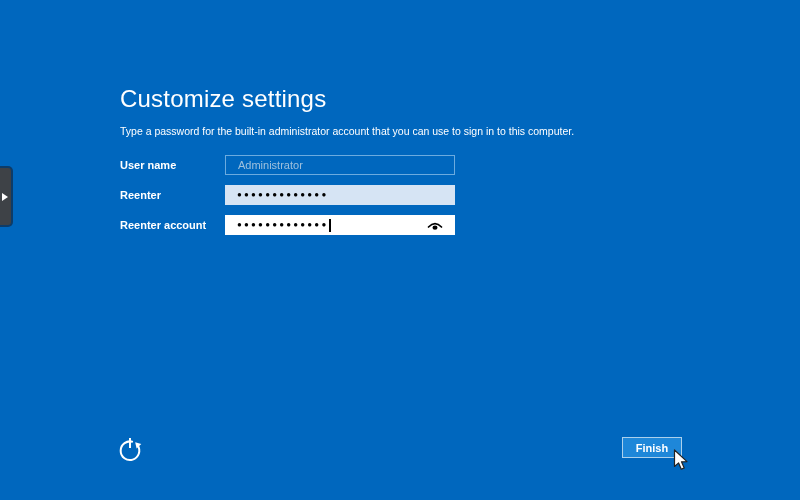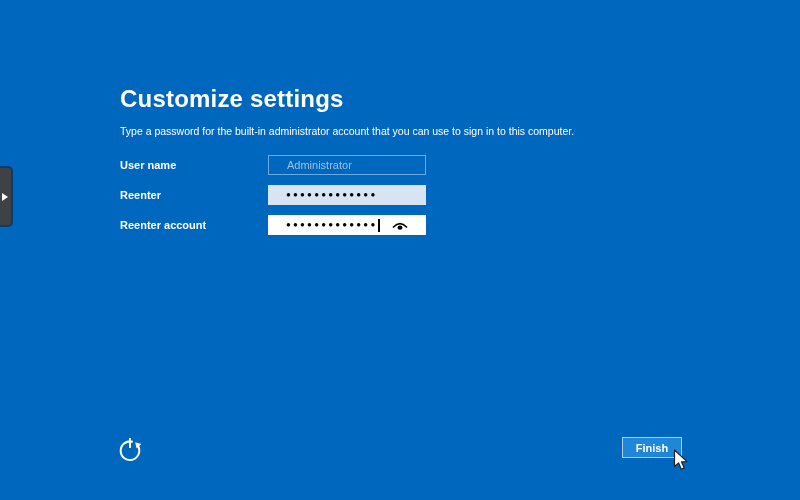--- a/index.html
+++ b/index.html
@@ -6,37 +6,37 @@
   html, body { width: 800px; height: 500px; overflow: hidden; }
   body {
     background: #0067be;
     font-family: "Liberation Sans", "DejaVu Sans", sans-serif;
     position: relative;
   }
 
   
   .title {
     position: absolute; left: 120px; top: 85px;
-    font-size: 24px; font-weight: 700; letter-spacing: .2px;
+    font-size: 24px; font-weight: 400; letter-spacing: .2px;
     color: #ffffff;
   }
   .subtitle {
     position: absolute; left: 120px; top: 125px;
     font-size: 10.5px; font-weight: 400; color: #ffffff;
   }
 
   
   .form { position: absolute; left: 120px; top: 155px; }
-  .row { display: flex; align-items: center; margin-bottom: 10px; height: 20px; gap: 43px; }
+  .row { display: flex; align-items: center; margin-bottom: 10px; height: 20px; }
   .row .label {
     width: 105px; font-size: 11px; font-weight: 600; color: #ffffff;
   }
   .field {
-    position: relative; width: 158px; height: 20px;
-    display: flex; align-items: center; padding: 0 18px;
+    position: relative; width: 230px; height: 20px;
+    display: flex; align-items: center; padding: 0 12px;
   }
   .field-username {
     background: transparent;
     border: 1px solid #6cabdf;
   }
   .field-username .placeholder {
     color: #9dc0dd; font-size: 11px;
   }
   .field-password { background: #d6e4f4; }
   .field-reenter  { background: #ffffff; }

